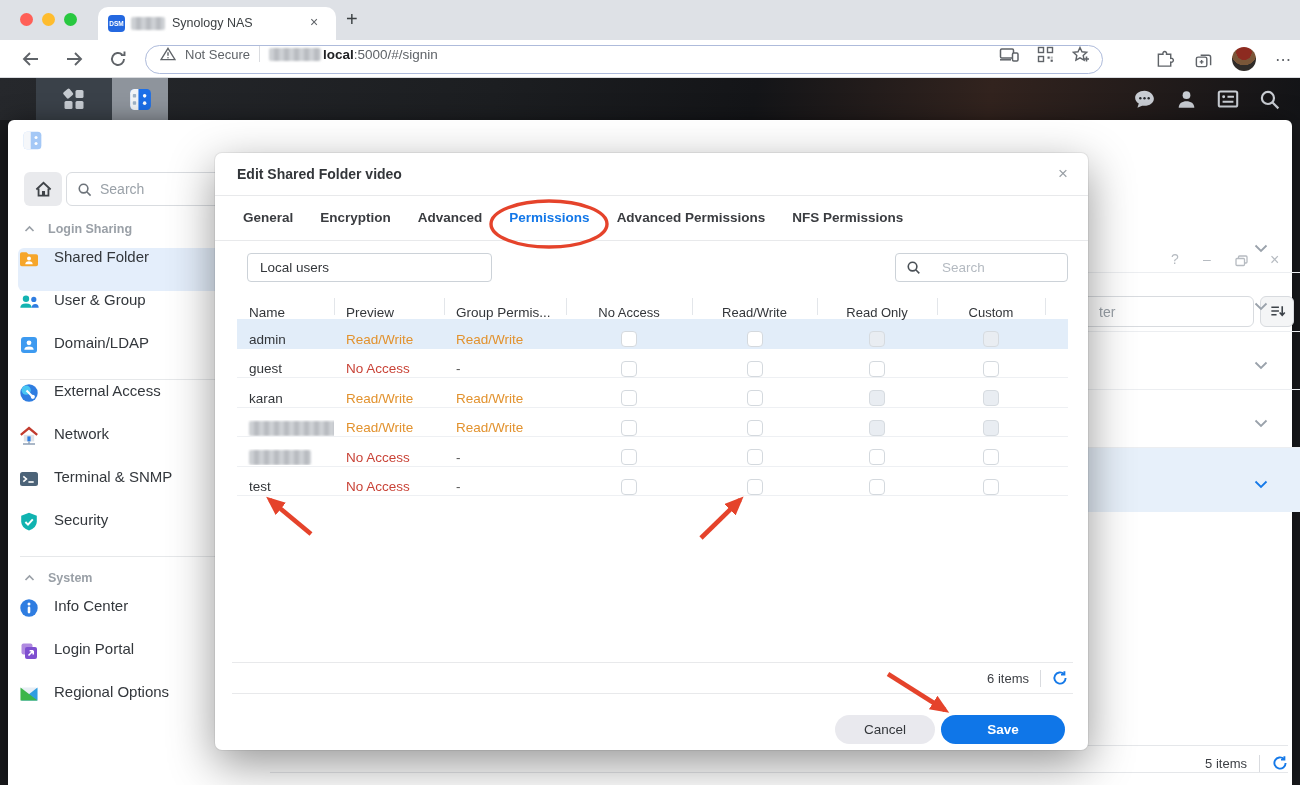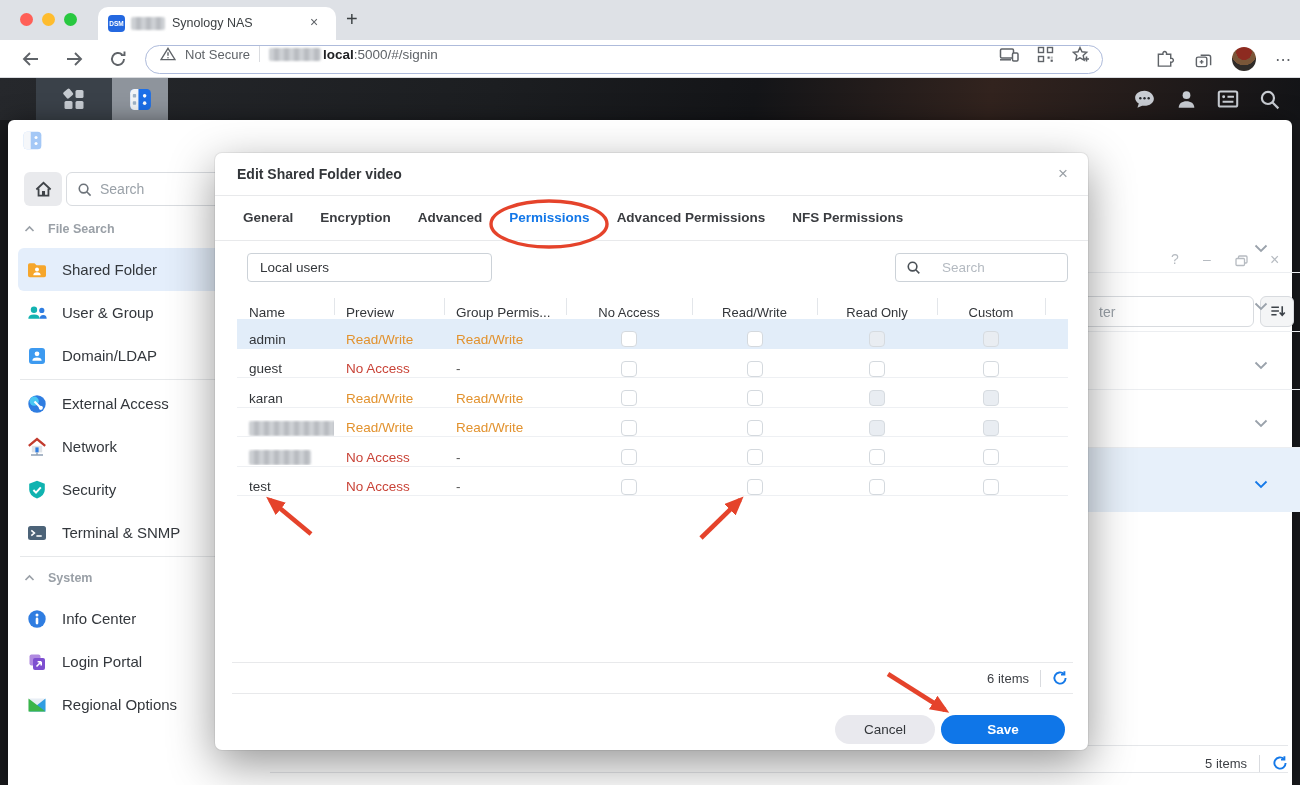--- a/index.html
+++ b/index.html
@@ -43,21 +43,21 @@
   .wintitle{left:50px;top:131px;font-size:14px;font-weight:bold;color:#aeb4bb;}
   .winctl{top:131px;font-size:14px;color:#b6bbc1;}
   .homebtn{left:16px;top:52px;width:38px;height:34px;background:#e9eaed;border-radius:6px;
     display:flex;align-items:center;justify-content:center;}
   .sidesearch{left:58px;top:52px;width:176px;height:34px;border:1px solid #d9dce0;border-radius:6px;
     display:flex;align-items:center;padding:0 10px;gap:8px;background:#fff;}
   .ph{color:#9aa1a8;font-size:14px;}
   #side-list{left:0;top:90px;width:245px;}
   .side-sec{display:flex;align-items:center;gap:13px;height:38px;padding-left:16px;}
   .side-sec .lbl{font-size:12.5px;font-weight:bold;color:#9aa0a7;}
-  .side-item{display:flex;align-items:center;gap:14px;height:43px;margin:0 14px 0 10px;padding-left:8px;border-radius:6px;}
+  .side-item{display:flex;align-items:flex-start;gap:14px;height:43px;margin:0 14px 0 10px;border-radius:6px;}
   .side-item .lbl{font-size:15px;color:#33373c;}
   .side-item.sel{background:#e4eefb;}
   .side-item .ic{width:22px;height:22px;display:flex;}
   .side-div{height:1px;background:#e6e8ea;margin:2px 12px;}
 
   
   .filterbox{left:1002px;top:176px;width:244px;height:31px;border:1px solid #d8dbdf;border-radius:6px;
     background:#fff;display:flex;align-items:center;padding-left:88px;}
   .sortbtn{left:1252px;top:176px;width:34px;height:31px;border:1px solid #d8dbdf;border-radius:6px;
     background:#f4f5f6;display:flex;align-items:center;justify-content:center;}
@@ -285,21 +285,21 @@
         </svg>
       <span class="ph">Search</span>
     </div>
     <div class="abs" id="side-list">
         <div class="side-sec">
           <span class="icbtn">
             <svg width="11" height="8" viewBox="0 0 11 8">
               <path d="M1.5 6 L5.5 2 L9.5 6" fill="none" stroke="#9aa0a7" stroke-width="1.7"></path>
             </svg>
           </span>
-          <span class="lbl">File Search</span>
+          <span class="lbl">Login Sharing</span>
         </div>
         <div class="side-item sel">
           <span class="ic">
             <svg width="22" height="22" viewBox="0 0 22 22">
               <path d="M2 6 q0-1.8 1.8-1.8 h4.7 l2 2.1 h7.7 q1.8 0 1.8 1.8 v8.4 q0 1.8-1.8 1.8 H3.8 Q2 18.3 2 16.5 z" fill="#f6a62b"></path>
               <circle cx="11" cy="10.6" r="2" fill="#fff"></circle>
               <path d="M7.3 16.3 q0-3 3.7-3 t3.7 3 z" fill="#fff"></path>
             </svg>
           </span>
           <span class="lbl">Shared Folder</span>
@@ -344,35 +344,35 @@
               <rect x="5.8" y="9.8" width="10.4" height="6.6" fill="#dfe3e8"></rect>
               <rect x="9.4" y="11.4" width="3.2" height="5" fill="#2f7de1"></rect>
               <path d="M11 16.5 v2.3 M5 19 h12" stroke="#8ea0b5" stroke-width="1.4"></path>
             </svg>
           </span>
           <span class="lbl">Network</span>
         </div>
         <div class="side-item">
           <span class="ic">
             <svg width="22" height="22" viewBox="0 0 22 22">
-              <path d="M11 1.8 L18.8 4.8 v6 q0 5.8-7.8 8.8 q-7.8-3-7.8-8.8 v-6 z" fill="#10b3b0"></path>
-              <path d="M7.4 11 l2.6 2.6 L14.8 8.4" stroke="#fff" stroke-width="2" fill="none"></path>
-            </svg>
-          </span>
-          <span class="lbl">Security</span>
-        </div>
-        <div class="side-item">
-          <span class="ic">
-            <svg width="22" height="22" viewBox="0 0 22 22">
               <rect x="2" y="4" width="18" height="14" rx="2.5" fill="#4c6378"></rect>
               <path d="M5.3 8.3 L8.4 11 L5.3 13.7" stroke="#fff" stroke-width="1.6" fill="none"></path>
               <path d="M10.4 14 h5.3" stroke="#fff" stroke-width="1.6"></path>
             </svg>
           </span>
           <span class="lbl">Terminal &amp; SNMP</span>
+        </div>
+        <div class="side-item">
+          <span class="ic">
+            <svg width="22" height="22" viewBox="0 0 22 22">
+              <path d="M11 1.8 L18.8 4.8 v6 q0 5.8-7.8 8.8 q-7.8-3-7.8-8.8 v-6 z" fill="#10b3b0"></path>
+              <path d="M7.4 11 l2.6 2.6 L14.8 8.4" stroke="#fff" stroke-width="2" fill="none"></path>
+            </svg>
+          </span>
+          <span class="lbl">Security</span>
         </div>
         <div class="side-div"></div>
         <div class="side-sec">
           <span class="icbtn">
             <svg width="11" height="8" viewBox="0 0 11 8">
               <path d="M1.5 6 L5.5 2 L9.5 6" fill="none" stroke="#9aa0a7" stroke-width="1.7"></path>
             </svg>
           </span>
           <span class="lbl">System</span>
         </div>

